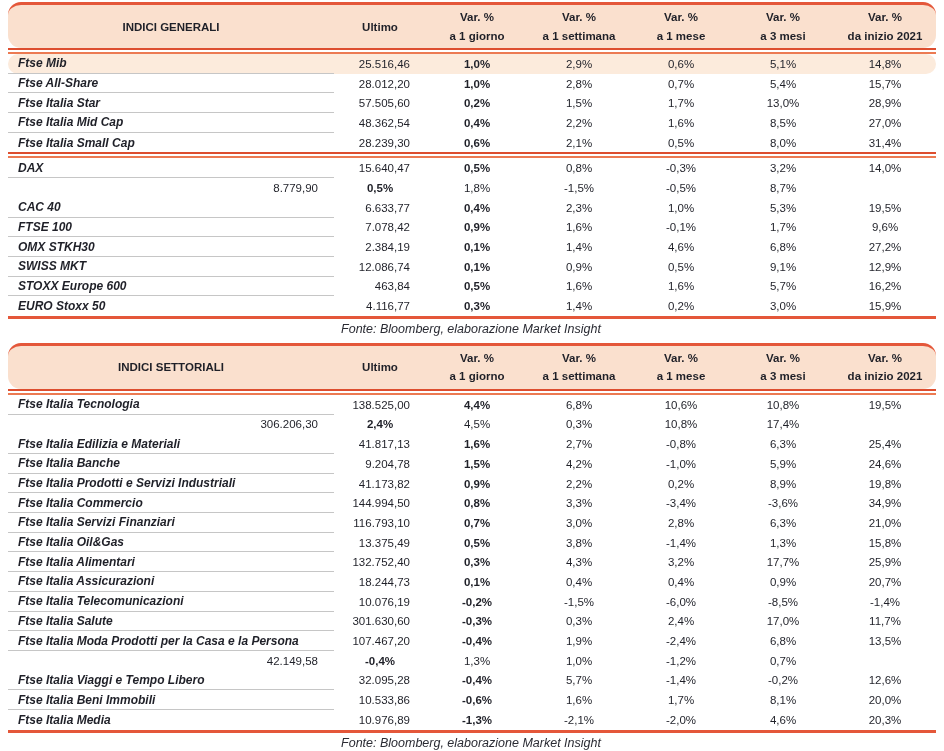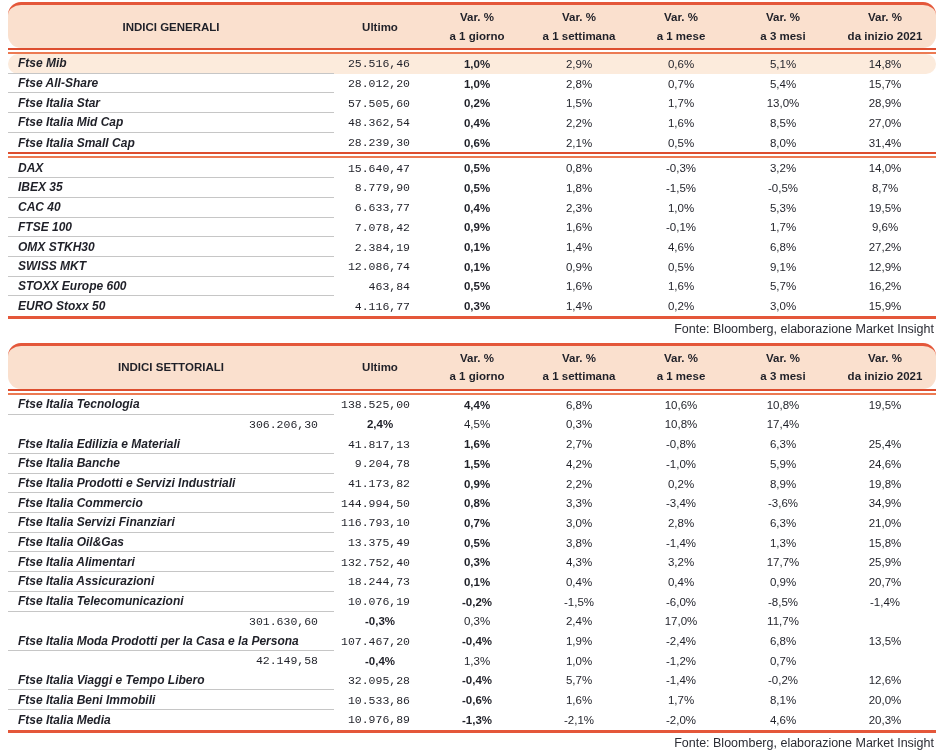--- a/index.html
+++ b/index.html
@@ -35,27 +35,27 @@
     border-bottom:2px solid #ec7a52;
   }
   .bline { height:0; border-top:3px solid #e4573a; }
 
   .c.name {
     font-weight:bold; font-style:italic; font-size:12px;
     padding-left:10px;
     border-bottom:1px solid #c6c6c6;
   }
   .row.last .c.name { border-bottom:none;text-align:center; }
-  .c.ultimo { justify-content:flex-end; padding-right:16px; font-size:11.5px;font-family:Liberation Mono, monospace; }
+  .c.ultimo { justify-content:flex-end; padding-right:16px; font-size:11.5px; }
   .c.pct { justify-content:center; font-size:11.5px; }
   .c.pct.d1 { font-weight:bold; }
   .row.hl { background:#fcebdc; }
 
   .source {
-    text-align:right; font-size:12.5px;
+    text-align:center; font-style:italic; font-size:12.5px;
     color:#2a2b33; padding:3px 2px 2px 0; height:17px;
   }
 </style>
 </head>
 <body>
 
 <div class="page">
 
   <section class="tbl">
     <div class="thead row">
@@ -133,21 +133,20 @@
         <div class="row">
     <div class="c name">DAX</div>
     <div class="c ultimo">15.640,47</div>
     <div class="c pct d1">0,5%</div>
     <div class="c pct">0,8%</div>
     <div class="c pct">-0,3%</div>
     <div class="c pct">3,2%</div>
     <div class="c pct">14,0%</div>
   </div>
         <div class="row">
-    <div class="c name">IBEX 35</div>
     <div class="c ultimo">8.779,90</div>
     <div class="c pct d1">0,5%</div>
     <div class="c pct">1,8%</div>
     <div class="c pct">-1,5%</div>
     <div class="c pct">-0,5%</div>
     <div class="c pct">8,7%</div>
   </div>
         <div class="row">
     <div class="c name">CAC 40</div>
     <div class="c ultimo">6.633,77</div>
@@ -326,20 +325,21 @@
         <div class="row">
     <div class="c name">Ftse Italia Telecomunicazioni</div>
     <div class="c ultimo">10.076,19</div>
     <div class="c pct d1">-0,2%</div>
     <div class="c pct">-1,5%</div>
     <div class="c pct">-6,0%</div>
     <div class="c pct">-8,5%</div>
     <div class="c pct">-1,4%</div>
   </div>
         <div class="row">
+    <div class="c name">Ftse Italia Salute</div>
     <div class="c ultimo">301.630,60</div>
     <div class="c pct d1">-0,3%</div>
     <div class="c pct">0,3%</div>
     <div class="c pct">2,4%</div>
     <div class="c pct">17,0%</div>
     <div class="c pct">11,7%</div>
   </div>
         <div class="row">
     <div class="c name">Ftse Italia Moda Prodotti per la Casa e la Persona</div>
     <div class="c ultimo">107.467,20</div>

